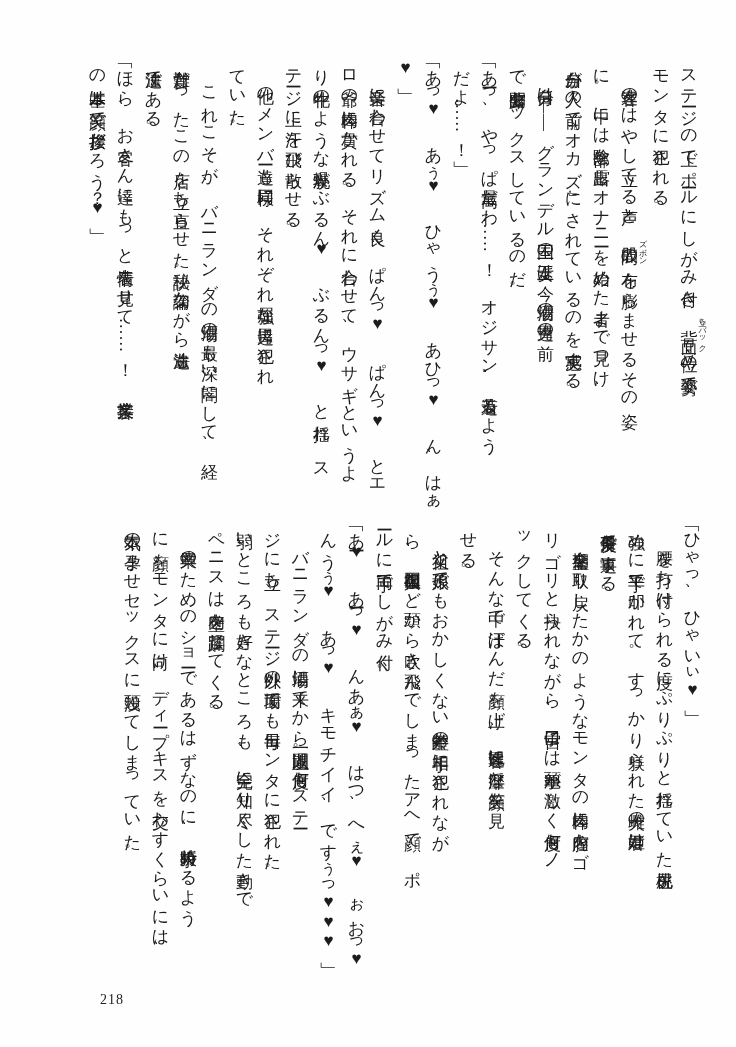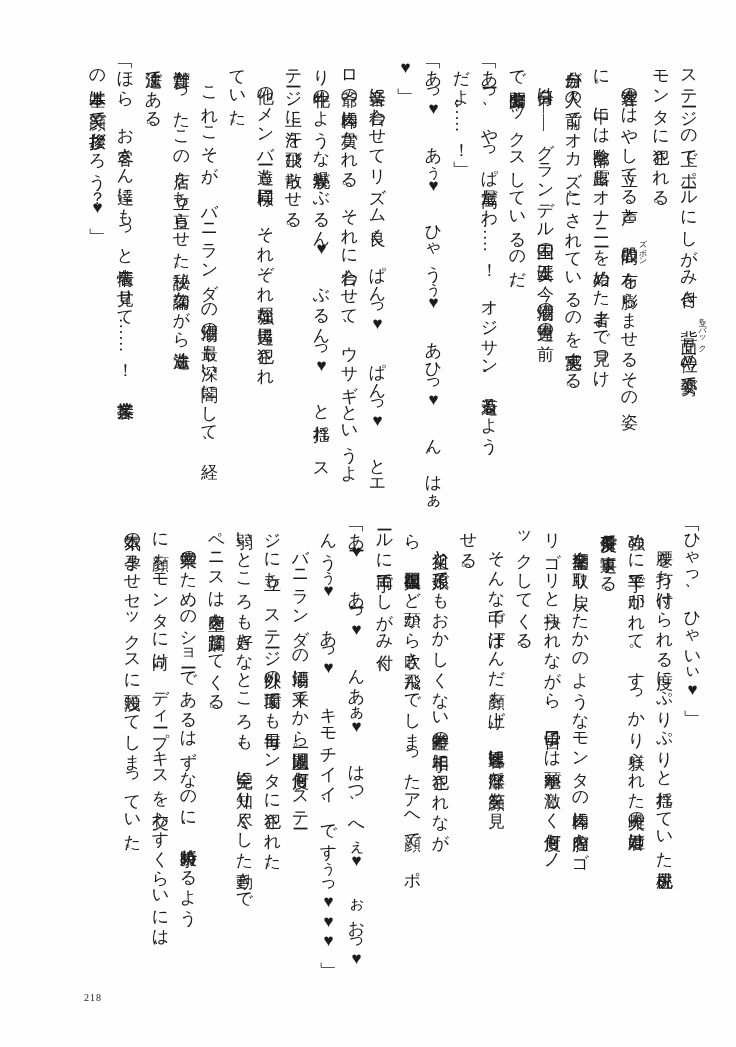--- a/index.html
+++ b/index.html
@@ -33,24 +33,24 @@
     padding: 0;
   }
   ruby { ruby-position: over; }
   rt {
     font-size: 8px;
     letter-spacing: 0;
     line-height: 1;
   }
   .page-number {
     position: absolute;
-    left: 84px;
+    left: 100px;
     top: 992px;
     writing-mode: horizontal-tb;
-    font-size: 10px;
+    font-size: 14px;
     color: #222222;
     letter-spacing: 1px;
   }
 </style>
 </head>
 <body>
 
 <div class="page">
   <div class="band band-top">
       <p class="line">ステージの上でポールにしがみ付き、<ruby>背面立位<rt>立ちバック</rt></ruby>の姿勢で</p>

